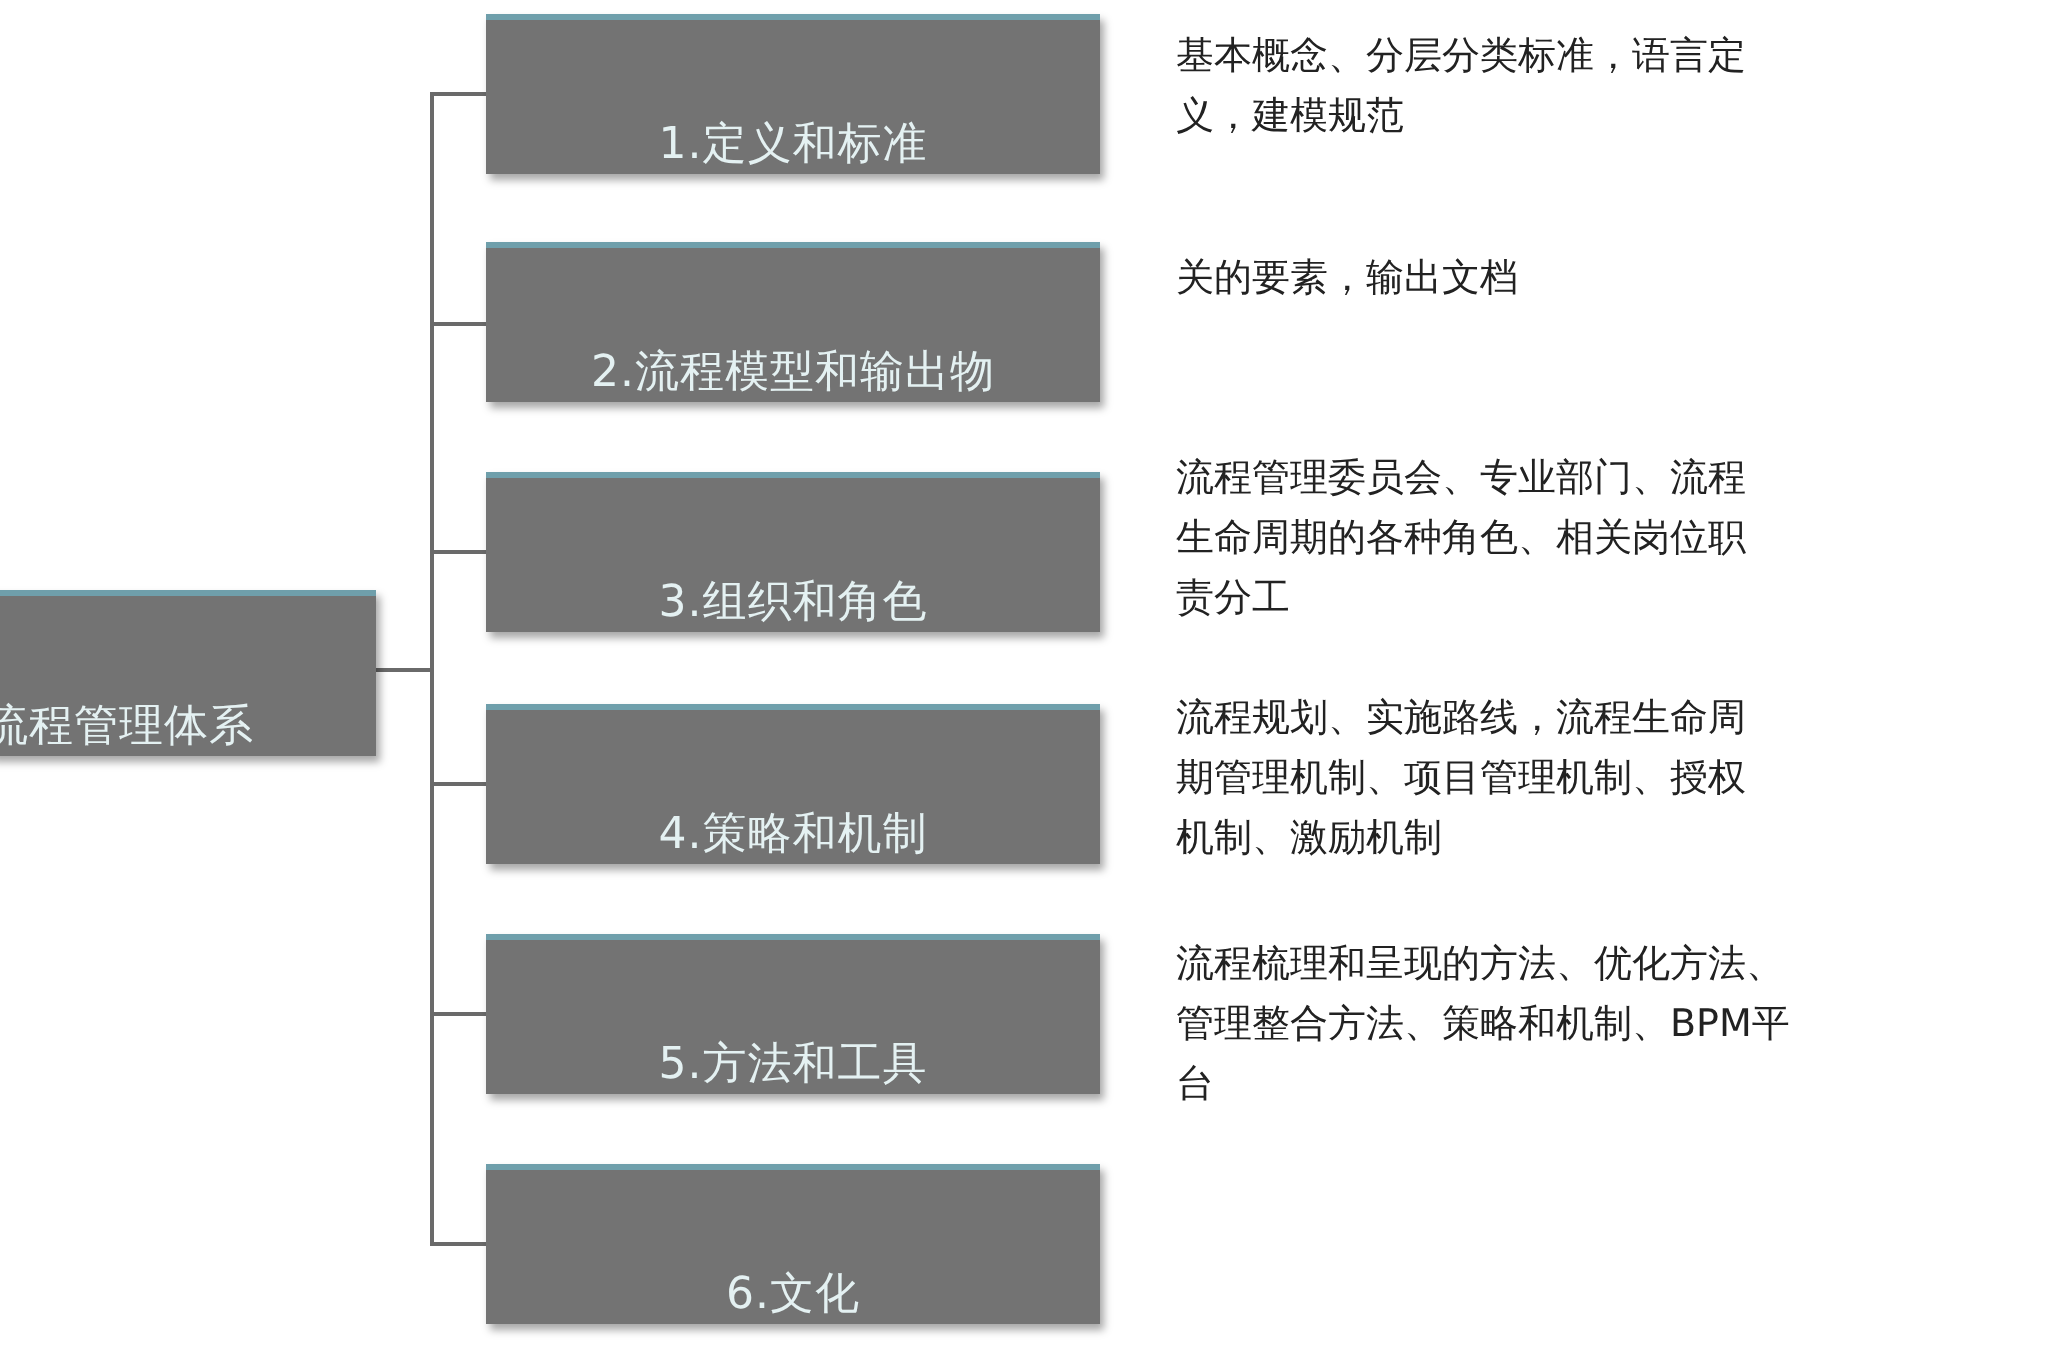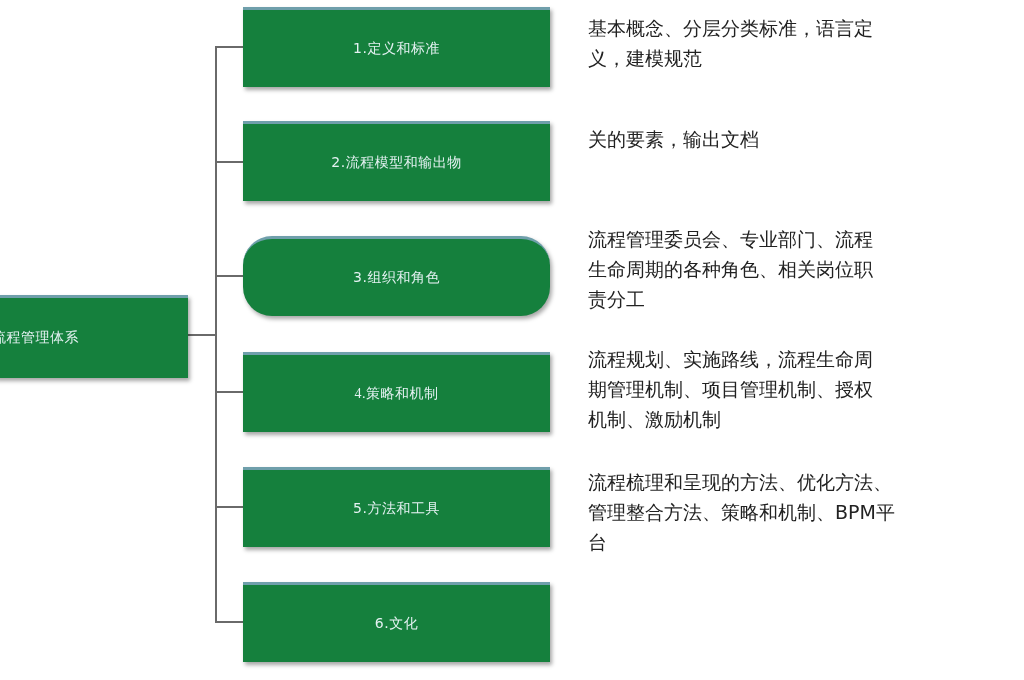--- a/index.html
+++ b/index.html
@@ -1,22 +1,22 @@
 <!DOCTYPE html>
 <html><head>
 <meta charset="utf-8">
 <style>
   html,body{margin:0;padding:0;}
   body{width:1024px;height:680px;background:#ffffff;position:relative;overflow:hidden;
        font-family:"DejaVu Sans","Liberation Sans",sans-serif;}
-  .box{position:absolute;background:#15803d;color:#e4f1f2;
+  .box{position:absolute;background:#737373;color:#e4f1f2;
        border-top:3px solid #6f9fab;
        box-shadow:2px 3px 4px rgba(0,0,0,0.35);
-       display:flex;align-items:center;justify-content:center;
-       font-size:14px;letter-spacing:0.5px;box-sizing:border-box;}
+       display:flex;align-items:flex-end;justify-content:center;
+       font-size:22px;letter-spacing:0.5px;box-sizing:border-box;}
   .root{left:-6px;top:295px;width:194px;height:83px;justify-content:flex-start;padding-left:0;}
   .child{left:243px;width:307px;height:80px;}
   .line{position:absolute;background:#6a6a6a;}
   .desc{position:absolute;left:588px;width:420px;font-size:19px;line-height:30px;color:#222;}
 </style>
 </head>
 <body>
 
 <div class="line" style="left:188px;top:334px;width:28px;height:2px;"></div>
 <div class="line" style="left:215px;top:46px;width:2px;height:577px;"></div>
@@ -30,24 +30,24 @@
 <div class="box root">
   <span style="margin-left:-2px;">流程管理体系</span>
 </div>
 
 <div class="box child" style="top:7px;">
   <span>1.定义和标准</span>
 </div>
 <div class="box child" style="top:121px;">
   <span>2.流程模型和输出物</span>
 </div>
-<div class="box child" style="top:236px;border-radius:29px;">
+<div class="box child" style="top:236px;">
   <span>3.组织和角色</span>
 </div>
-<div class="box child" style="top:352px;font-family:Liberation Serif, serif;">
+<div class="box child" style="top:352px;">
   <span>4.策略和机制</span>
 </div>
 <div class="box child" style="top:467px;">
   <span>5.方法和工具</span>
 </div>
 <div class="box child" style="top:582px;">
   <span>6.文化</span>
 </div>
 
 <div class="desc" style="top:13px;">

